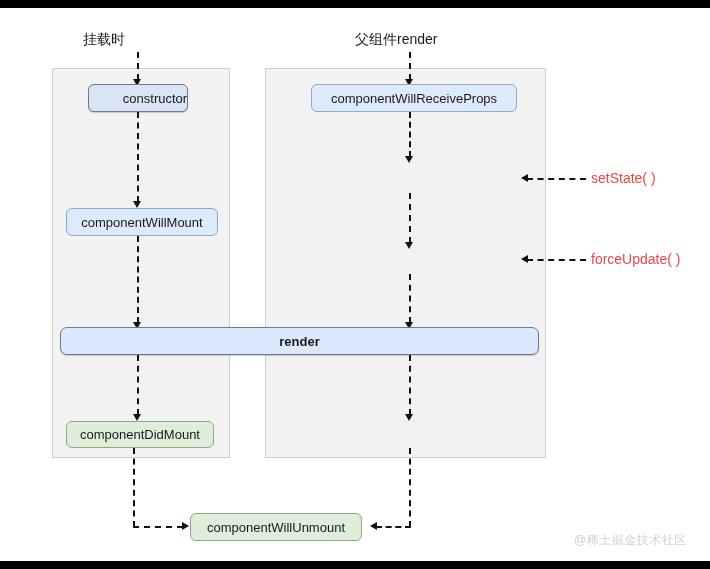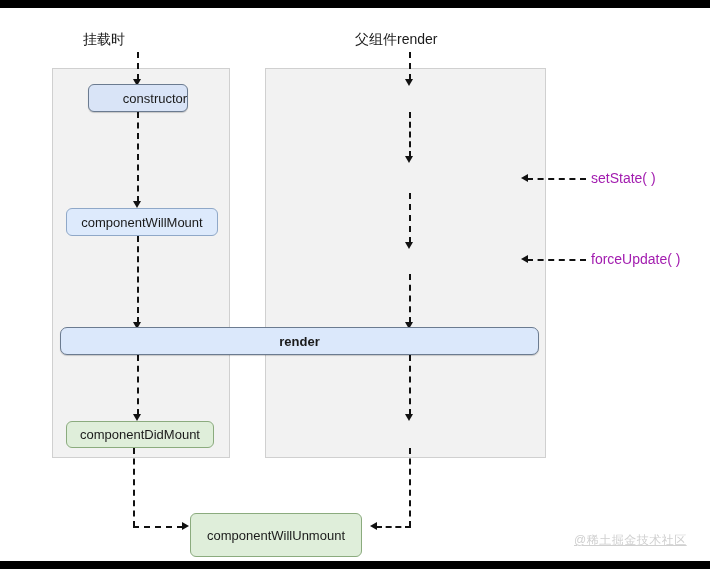--- a/index.html
+++ b/index.html
@@ -109,33 +109,32 @@
     width: 0; height: 0;
     border-top: 4.5px solid transparent;
     border-bottom: 4.5px solid transparent;
     border-left: 7px solid #111111;
   }
 
   
   .trigger-label {
     position: absolute;
     font-size: 14px;
-    color: #a21caf;
+    color: #ef4444;
     white-space: nowrap;
     line-height: 16px;
   }
 
   
   .watermark {
     position: absolute;
     font-size: 12px;
     color: #d0d0d0;
     white-space: nowrap;
     letter-spacing: 0.5px;
-    text-decoration: underline;
   }
 </style>
 </head>
 <body>
 
 <div id="canvas">
 
   <div class="edge-bar top"></div>
   <div class="edge-bar bottom"></div>
 
@@ -183,23 +182,24 @@
   <div class="arrow-right" style="left:182px; top:522px;"></div>
 
   <div class="vline" style="left:409px; top:448px; height:79px;"></div>
   <div class="hline" style="left:376px; top:526px; width:35px;"></div>
   <div class="arrow-left" style="left:370px; top:522px;"></div>
 
   <div class="node blue" style="left:88px; top:84px; width:100px; height:28px;padding-left:34px;">constructor</div>
   <div class="node green" style="left:66px; top:421px; width:148px; height:27px;">componentDidMount</div>
   <div class="node lightblue" style="left:66px; top:208px; width:152px; height:28px;">componentWillMount</div>
 
+  <div class="node lightblue" style="left:311px; top:84px; width:206px; height:28px;">componentWillReceiveProps</div>
 
   <div class="node render-bar" style="left:60px; top:327px; width:479px; height:28px;">render</div>
 
-  <div class="node green" style="left:190px; top:513px; width:172px; height:44px;">componentWillUnmount</div>
+  <div class="node green" style="left:190px; top:513px; width:172px; height:28px;">componentWillUnmount</div>
 
   <div class="trigger-label" style="left:591px; top:170px;">setState( )</div>
   <div class="trigger-label" style="left:591px; top:251px;">forceUpdate( )</div>
 
   <div class="watermark" style="left:574px; top:532px;">@稀土掘金技术社区</div>
 
 </div>
 
 </body></html>

